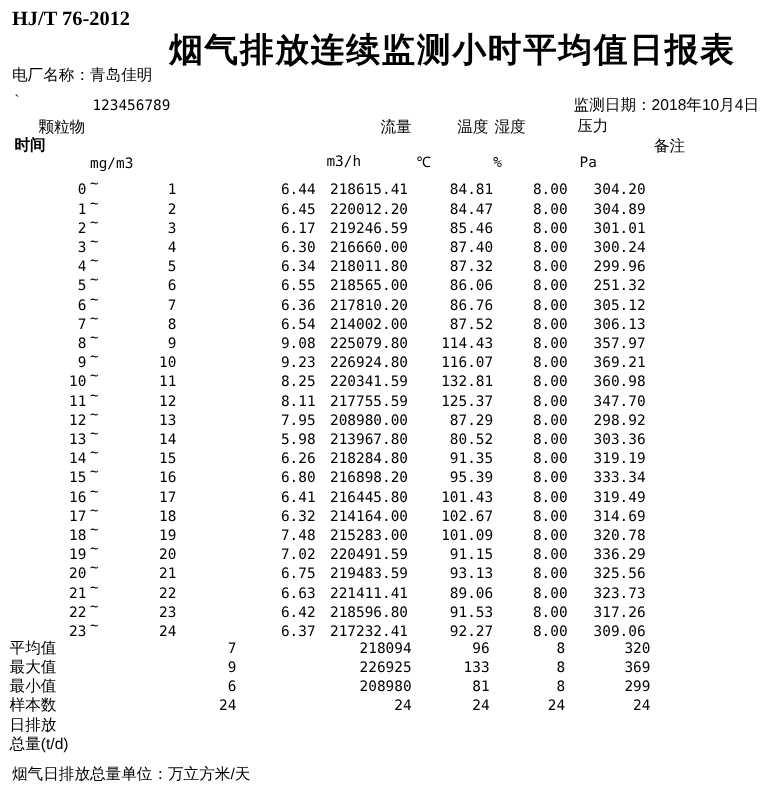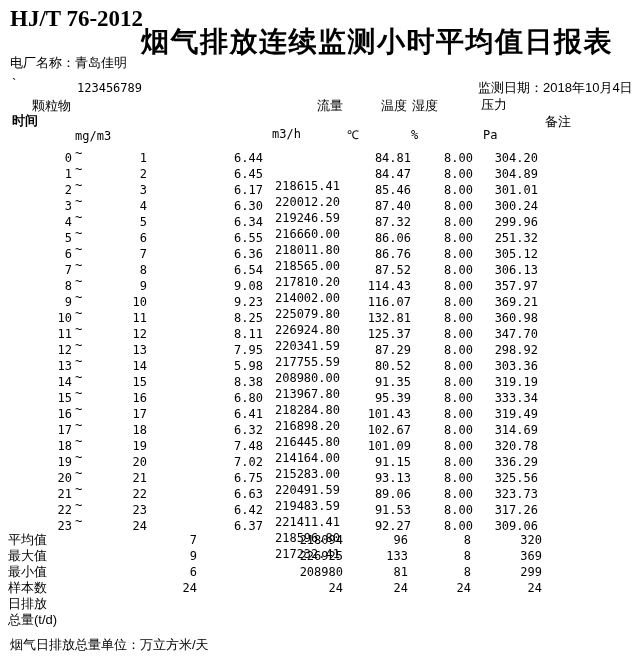--- a/index.html
+++ b/index.html
@@ -1,21 +1,21 @@
 <!DOCTYPE html>
 <html><head>
 <meta charset="utf-8">
 <style>
   html,body { margin:0; padding:0; background:#ffffff; }
   .page {
     position:relative; width:642px; height:657px; background:#ffffff;
     color:#000; font-family:"Liberation Sans", sans-serif; overflow:hidden;
   }
   .abs { position:absolute; white-space:nowrap; }
-  .std-code { left:10px; top:6px; font-family:"Liberation Serif", serif; font-weight:bold; font-size:23px; }
+  .std-code { left:10px; top:6px; font-family:"Liberation Serif", serif; font-weight:bold; font-size:17px; }
   .title { left:377px; top:23px; transform:translateX(-50%); font-weight:bold; font-size:28px; letter-spacing:1.5px; }
   .plant { left:10px; top:54px; font-size:13px; }
   .serial-mark { left:12px; top:76px; font-size:13px; }
   .serial { left:77px; top:81px; font-family:"DejaVu Sans Mono", monospace; font-size:12px; }
   .monitor-date { left:478px; top:79px; font-size:13px; }
   .hdr { font-size:13px; }
   .h-pm { left:32px; top:97px; }
   .h-time { left:12px; top:112px;font-weight:bold; }
   .h-flow { left:317px; top:97px; }
   .h-temp { left:381px; top:97px; }
@@ -30,21 +30,21 @@
   .u-press { left:483px; top:128px; }
   .row { position:absolute; left:0; height:16px; width:642px; }
   .row span {
     position:absolute; top:0; text-align:right;
     font-family:"DejaVu Sans Mono", monospace; font-size:12px; line-height:16px;
   }
   .row .c-start { left:32px; width:40px; }
   .row .c-tilde { left:75px; width:14px; top:-5px; text-align:left; }
   .row .c-end { left:107px; width:40px; }
   .row .c-pm { left:203px; width:60px; }
-  .row .c-flow { left:268px; width:72px;margin-top:28px; }
+  .row .c-flow { left:268px; width:72px; }
   .row .c-temp { left:346px; width:65px; }
   .row .c-hum { left:408px; width:65px; }
   .row .c-press { left:468px; width:70px; }
   .srow { position:absolute; left:0; height:16px; width:642px; }
   .srow .s-label {
     position:absolute; left:8px; top:0; width:130px; text-align:left;
     font-size:13px; line-height:16px; white-space:nowrap;
   }
   .srow span.v {
     position:absolute; top:0; text-align:right;
@@ -221,21 +221,21 @@
         <span class="c-pm">5.98</span>
         <span class="c-flow">213967.80</span>
         <span class="c-temp">80.52</span>
         <span class="c-hum">8.00</span>
         <span class="c-press">303.36</span>
       </div>
       <div class="row" style="top: 374px;">
         <span class="c-start">14</span>
         <span class="c-tilde">~</span>
         <span class="c-end">15</span>
-        <span class="c-pm">8.38</span>
+        <span class="c-pm">6.26</span>
         <span class="c-flow">218284.80</span>
         <span class="c-temp">91.35</span>
         <span class="c-hum">8.00</span>
         <span class="c-press">319.19</span>
       </div>
       <div class="row" style="top: 390px;">
         <span class="c-start">15</span>
         <span class="c-tilde">~</span>
         <span class="c-end">16</span>
         <span class="c-pm">6.80</span>

